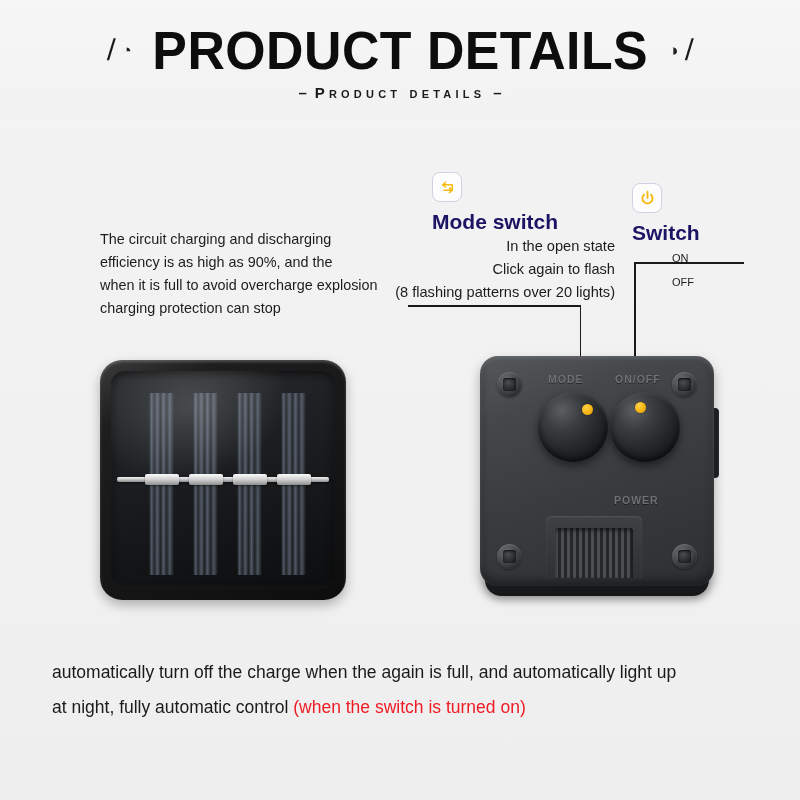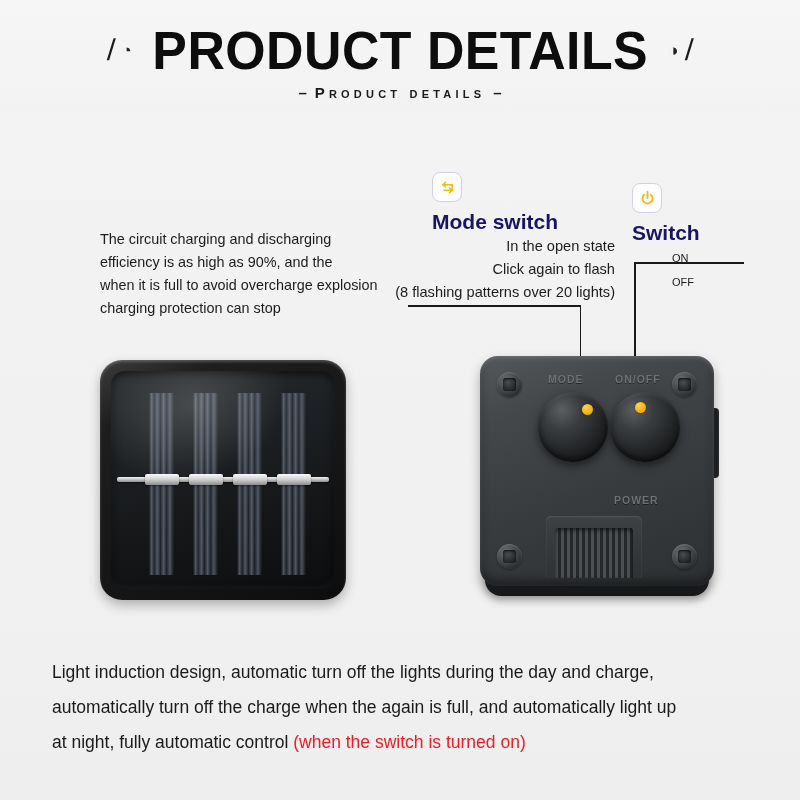--- a/index.html
+++ b/index.html
@@ -457,18 +457,17 @@
         <div class="knob-dot" style="left:25px; top:10px;"></div>
       </div>
 
       <div class="vent">
         <div class="vent-inner"></div>
       </div>
     </div>
   </div>
 
   <div class="bottom-text">
-    <div>Light induction design, automatic turn off the lights during the day and charge,</div>
     <div>automatically turn off the charge when the again is full, and automatically light up</div>
     <div><span>at night, fully automatic control </span><span class="bottom-red">(when the switch is turned on)</span></div>
   </div>
 
 </div>
 
 </body></html>

